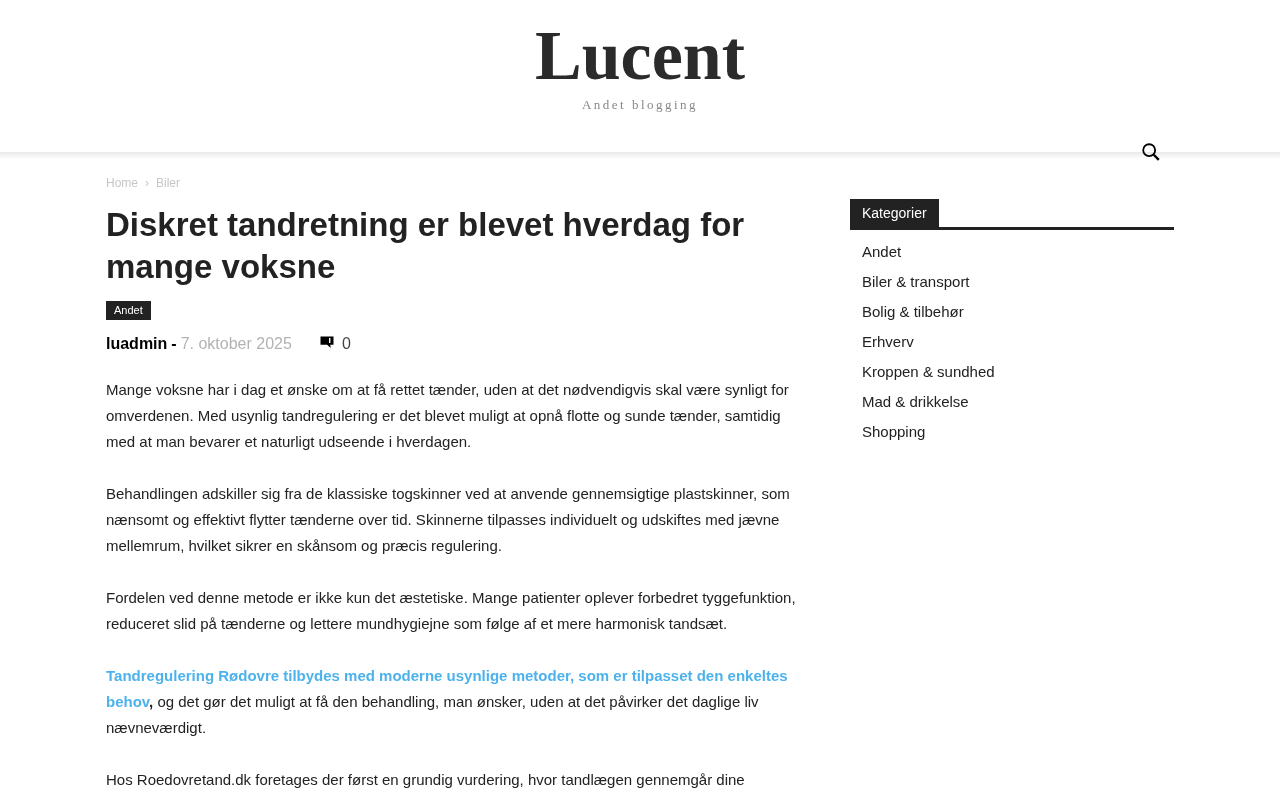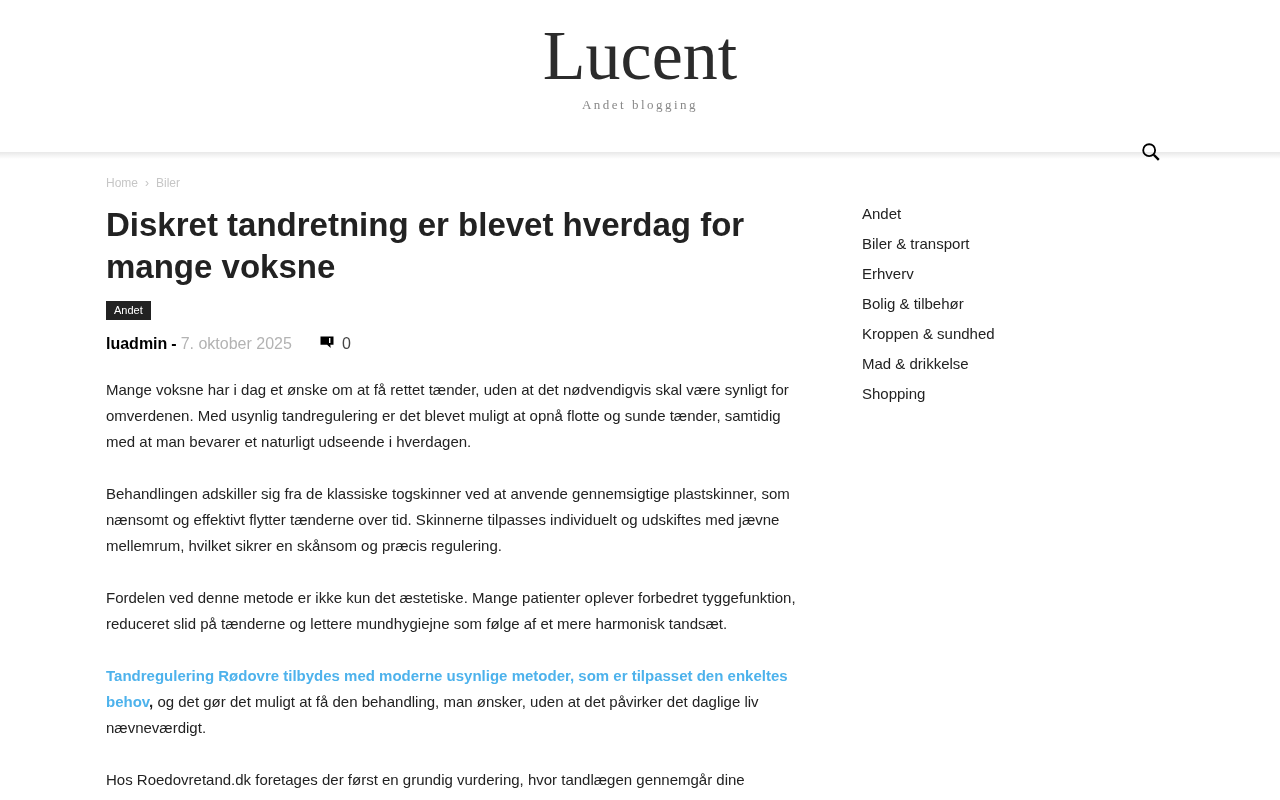--- a/index.html
+++ b/index.html
@@ -1,21 +1,21 @@
 <!DOCTYPE html>
 <html><head>
 <meta charset="utf-8">
 <style>
   * { margin:0; padding:0; box-sizing:border-box; }
   html, body { width:1280px; height:800px; overflow:hidden; background:#fff; }
   body { font-family:"Liberation Sans", sans-serif; color:#222; position:relative; }
 
   
   .site-header { text-align:center; padding-top:20px; height:133px; }
-  .logo { font-family:"Liberation Serif", serif; font-size:70px; line-height:72px; font-weight:400; color:#2b2b2b; display:inline-block; cursor:pointer; }
+  .logo { font-family:"Liberation Serif", serif; font-size:70px; line-height:72px; font-weight:700; color:#2b2b2b; display:inline-block; cursor:pointer; }
   .tagline { font-family:"Liberation Serif", serif; font-size:13px; letter-spacing:2.5px; color:#888; margin-top:5px; }
 
   
   .nav-bar { height:19px; background:#fff; }
   .nav-shadow { height:7px; background:linear-gradient(to bottom, rgba(0,0,0,0.09), rgba(0,0,0,0)); }
   .search-button { position:absolute; left:1138px; top:141px; width:26px; height:22px; background:transparent; border:none; cursor:pointer; z-index:5; }
 
   
   .breadcrumb { margin:17px 0 0 106px; font-size:12px; color:#c6c6c6; }
   .breadcrumb a { color:#c6c6c6; text-decoration:none; cursor:pointer; }
@@ -99,25 +99,28 @@
       <p>Mange voksne har i dag et ønske om at få rettet tænder, uden at det nødvendigvis skal være synligt for omverdenen. Med usynlig tandregulering er det blevet muligt at opnå flotte og sunde tænder, samtidig med at man bevarer et naturligt udseende i hverdagen.</p>
       <p>Behandlingen adskiller sig fra de klassiske togskinner ved at anvende gennemsigtige plastskinner, som nænsomt og effektivt flytter tænderne over tid. Skinnerne tilpasses individuelt og udskiftes med jævne mellemrum, hvilket sikrer en skånsom og præcis regulering.</p>
       <p>Fordelen ved denne metode er ikke kun det æstetiske. Mange patienter oplever forbedret tyggefunktion, reduceret slid på tænderne og lettere mundhygiejne som følge af et mere harmonisk tandsæt.</p>
       <p><a class="inline-link">Tandregulering Rødovre tilbydes med moderne usynlige metoder, som er tilpasset den enkeltes behov</a><span class="bold-comma">,</span><span> og det gør det muligt at få den behandling, man ønsker, uden at det påvirker det daglige liv nævneværdigt.</span></p>
       <p>Hos Roedovretand.dk foretages der først en grundig vurdering, hvor tandlægen gennemgår dine tænder og planlægger det mest hensigtsmæssige forløb. Herefter fremstilles en række skinner, som du selv</p>
     </div>
   </main>
 
   <aside class="side-col">
     <div class="widget">
+      <div class="widget-title-row">
+        <span class="widget-title">Kategorier</span>
+      </div>
       <ul class="cat-list">
         <li><a>Andet</a></li>
         <li><a>Biler &amp; transport</a></li>
+        <li><a>Bolig &amp; tilbehør</a></li>
         <li><a>Erhverv</a></li>
-        <li><a>Bolig &amp; tilbehør</a></li>
         <li><a>Kroppen &amp; sundhed</a></li>
         <li><a>Mad &amp; drikkelse</a></li>
         <li><a>Shopping</a></li>
       </ul>
     </div>
   </aside>
 
 </div>
 
 </body></html>

